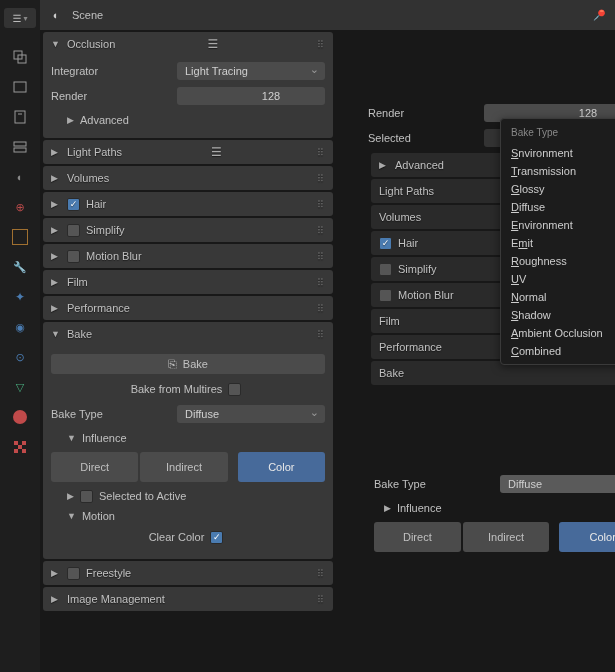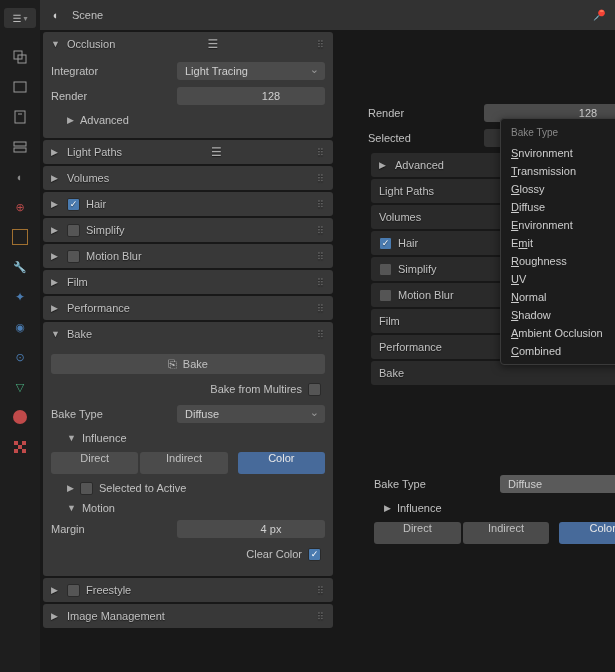--- a/index.html
+++ b/index.html
@@ -64,33 +64,33 @@
 .row .label { width: 120px; text-align: left; color: #c0c0c0; }
 .row .field {
   flex: 1; height: 18px; background: #4b4b4b; border-radius: 3px; display:flex; align-items:center; justify-content:center;
   color: #d0d0d0; position: relative;
 }
 .row .select { justify-content: flex-start; padding-left: 8px; }
 .row .select::after { content: "⌄"; position: absolute; right: 6px; color: #999; top: 1px; }
 .row .numfield { justify-content: center; padding-left: 40px; }
 .row .cb-end { width: 13px; height: 13px; background: #555; border-radius: 2px; border: 1px solid #2a2a2a; }
 .row .cb-end.checked { background: #4a7bb0; display:flex; align-items:center; justify-content:center; font-size:9px; color:#fff;}
-.row.rt { justify-content: flex-end; padding-right: 4px; }
+.row.rt { justify-content: center; padding-right: 4px; }
 
 .subhead { display:flex; align-items:center; height:20px; padding-left: 16px; gap:6px; }
 .subhead .triangle { font-size: 9px; color: #aaa; }
 
 .bake-btn {
   height: 20px; background: #4b4b4b; border-radius: 3px; display:flex; align-items:center; justify-content:center;
   margin: 4px 0; gap: 6px; cursor:pointer;
 }
 
 .btn-group { display:flex; gap:2px; margin:4px 0; }
 .btn-group .btn {
-  flex:1; height:22px; background:#4b4b4b; border-radius:3px; display:flex; justify-content:center; cursor:pointer;
+  flex:1; height:30px; background:#4b4b4b; border-radius:3px; display:flex; align-items:center; justify-content:center; cursor:pointer;
 }
 .btn-group .btn.active { background:#476a9a; color:#e8e8e8;margin-left:8px; }
 
 
 .right-col {
   position: absolute;
   left: 328px;
   top: 30px;
   width: 284px;
 }
@@ -328,26 +328,20 @@
 
           <div class="subhead">
             <span class="triangle">▶</span>
             <div class="cb" style="width:13px;height:13px;background:#555;border-radius:2px;border:1px solid #2a2a2a;"></div>
             <span>Selected to Active</span>
           </div>
 
           <div class="subhead">
             <span class="triangle">▼</span>
               <span>Motion</span>
-          </div>
-          <div class="row">
-            <span class="label">Margin</span>
-            <div class="field numfield">
-                <span>4 px</span>
-              </div>
           </div>
           <div class="row rt">
             <span>Clear Color</span>
             <div class="cb-end checked">✓</div>
           </div>
         </div>
       </div>
 
       <div class="panel">
           <div class="panel-header">

